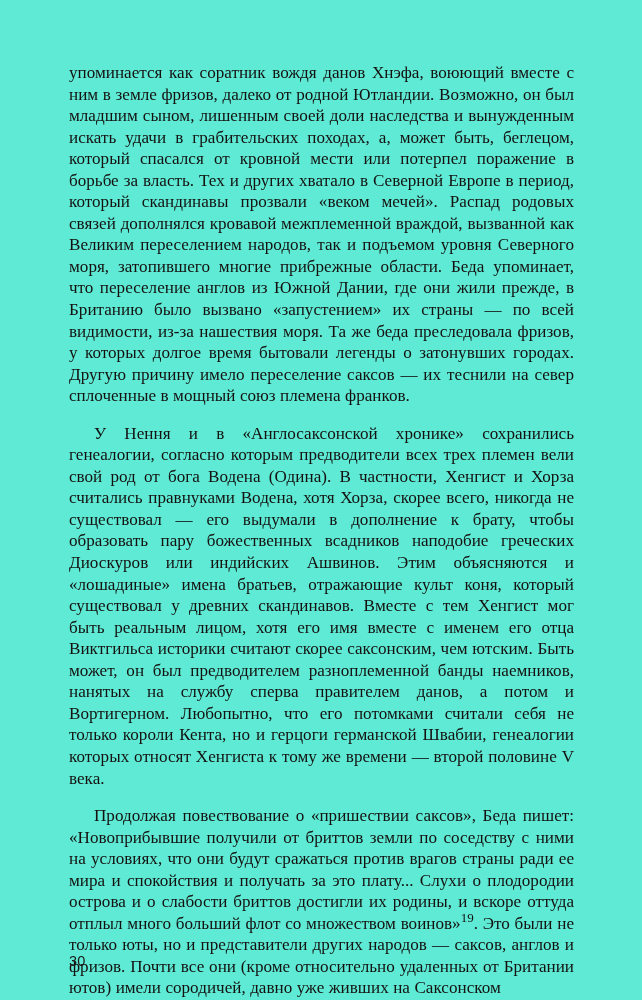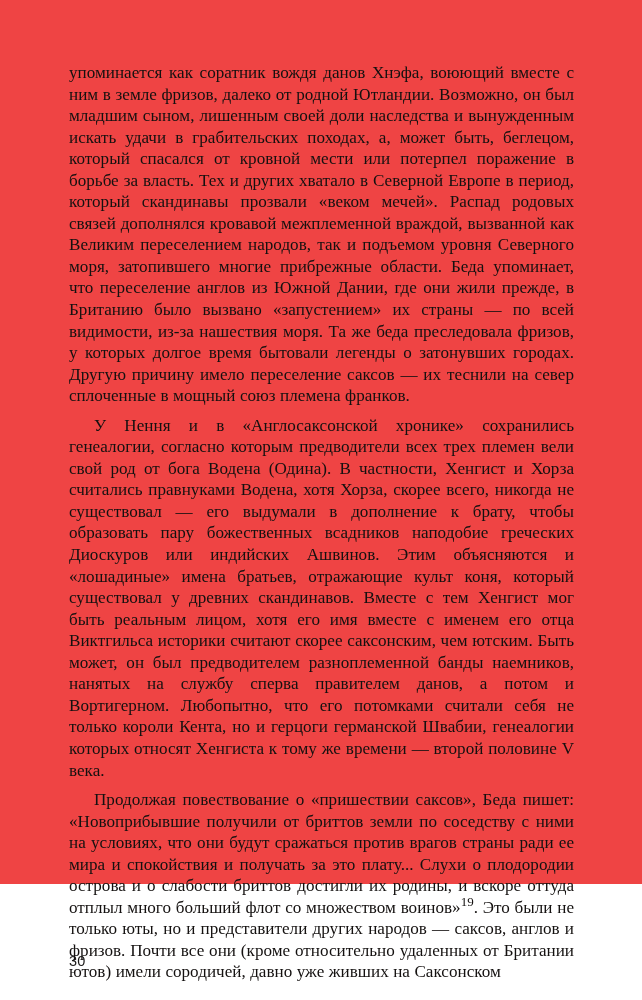--- a/index.html
+++ b/index.html
@@ -16,22 +16,22 @@
     font-family: "Liberation Serif", "DejaVu Serif", serif;
     color: #12100f;
     -webkit-font-smoothing: antialiased;
   }
 
   #page {
     position: absolute;
     left: 0;
     top: 0;
     width: 642px;
-    height: 884px;
-    background: #ef4444;
+    height: 1000px;
+    background: #5eead4;
   }
 
   #text-block {
     position: absolute;
     left: 69px;
     top: 62px;
     width: 505px;
   }
 
   .para {
@@ -41,21 +41,21 @@
     font-size: 17.1px;
     line-height: 21.55px;
     letter-spacing: 0.01px;
     word-spacing: 0.2px;
     text-indent: 25px;
     hyphens: none;
     color: #141110;
   }
 
   .para + .para {
-    margin-top: 8px;
+    margin-top: 16px;
   }
 
   
   .para.continued {
     text-indent: 0;
   }
 
   
   .para:last-child {
     text-align-last: left;

